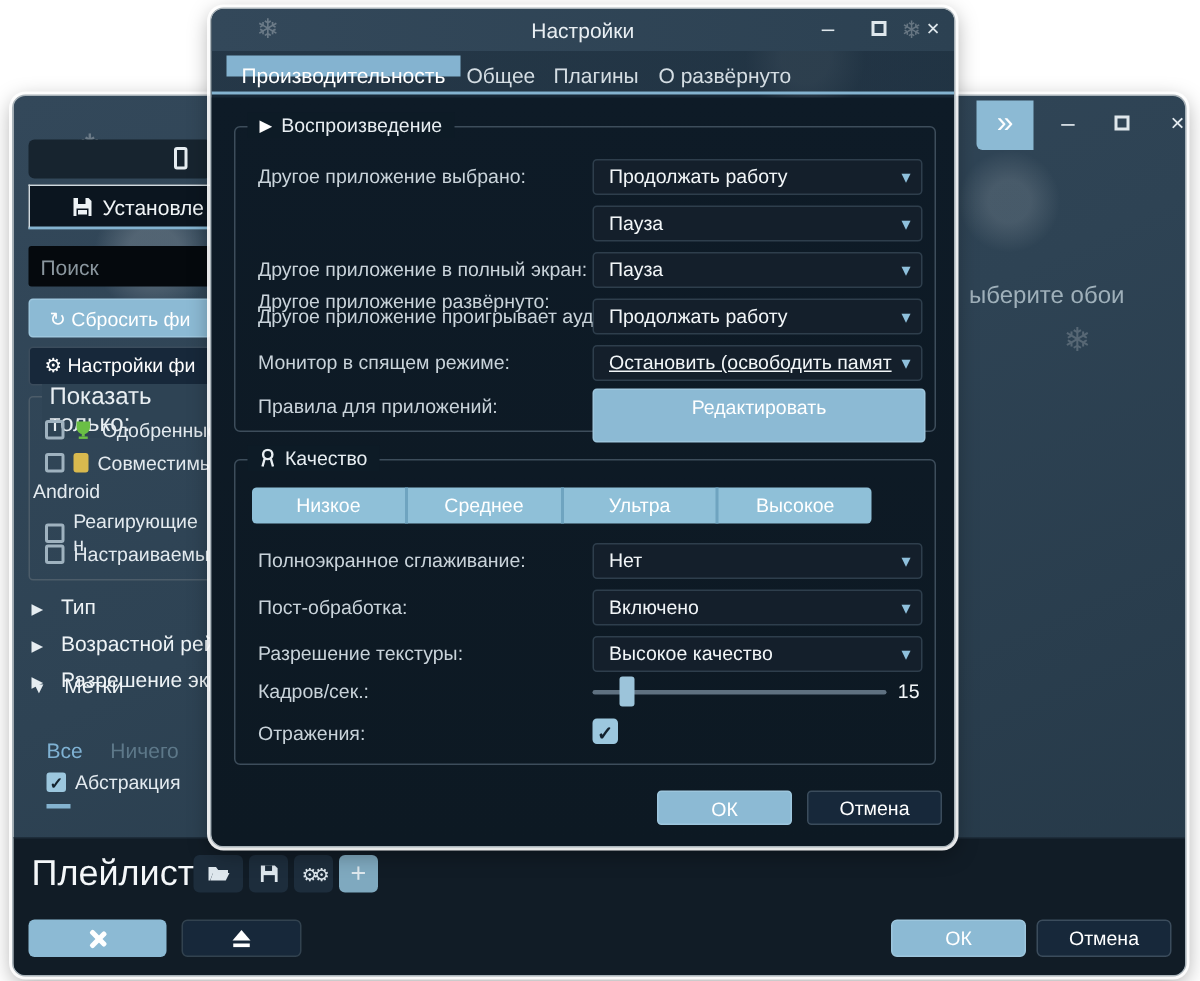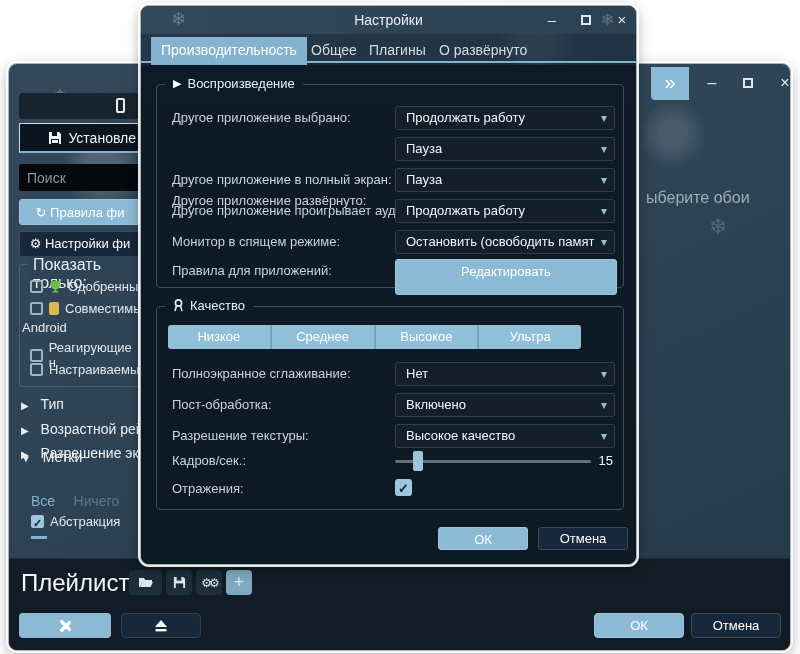--- a/index.html
+++ b/index.html
@@ -29,21 +29,21 @@
   
   .dlg-titlebar { position:absolute; left:0; top:0; width:100%; height:28px;
       background:linear-gradient(90deg,#33485a,#2c4152);padding-left:36px; }
   .dlg-title { position:absolute; left:0; right:0; top:6px; text-align:center;
       color:#e8eef2; font-size:14px; }
   .winctl { position:absolute; top:4px; width:26px; height:20px; text-align:center;
       color:#dfe7ec; font-size:15px; line-height:20px; cursor:default; }
   .ctl-box { display:inline-block; width:10px; height:10px; border:2px solid #dfe7ec; margin-top:4px; }
   .dlg-tabs { position:absolute; left:0; top:28px; width:100%; height:29px;
       background:linear-gradient(90deg,#31465788,#2a3f5088); border-bottom:2px solid #84b3d0; }
-  .tab { position:absolute; top:3px; height:28px; line-height:26px; padding:0 10px;
+  .tab { position:absolute; top:3px; height:14px; line-height:26px; padding:0 10px;
       color:#d4dde3; font-size:14px; }
   .tab.active { background:#84b3d0; color:#ffffff; }
   .dlg-body { position:absolute; left:0; top:59px; width:100%; bottom:0;
       background:linear-gradient(180deg,#0e1b27,#0d1923); }
 
   .groupbox { position:absolute; border:1px solid #3d4d5b; border-radius:4px; }
   .legend { position:absolute; top:-10px; left:8px; background:#0d1b26; padding:1px 8px;
       color:#e8eef2; font-size:13px; display:flex; align-items:center; gap:6px; }
   .legend .g-icon { color:#ffffff; font-size:11px; }
   .row-label { position:absolute; left:15px; color:#c9d3da; font-size:13px; line-height:24px; }
@@ -137,21 +137,21 @@
         <rect x="3" y="8" width="8" height="5" fill="#0b151f"></rect>
         <rect x="4" y="9" width="6" height="3" fill="#eef3f6"></rect>
       </svg>
       <span>Установле</span>
     </div>
 
     <input class="sidebar-el search-box" placeholder="Поиск" style="">
 
     <div class="sidebar-el btn btn-light reset-btn">
       <span>↻</span>
-      <span>Правила фи</span>
+      <span>Сбросить фи</span>
     </div>
 
     <div class="sidebar-el btn btn-dark fset-btn">
       <span>⚙</span>
       <span>Настройки фи</span>
     </div>
 
     <div class="sidebar-el filter-box">
       <div class="filter-title">Показать только:</div>
 
@@ -299,43 +299,43 @@
           <span class="caret">▾</span>
         </div>
 
         <div class="row-label" style="top:114px;">Другое приложение проигрывает аудио:</div>
         <div class="dropdown" style="top:114px;">
           <span>Продолжать работу</span>
           <span class="caret">▾</span>
         </div>
 
         <div class="row-label" style="top:145px;">Монитор в спящем режиме:</div>
-        <div class="dropdown" style="top:145px;">
+        <div class="dropdown" style="top:145px;text-decoration:underline;">
           <span>Остановить (освободить памят</span>
           <span class="caret">▾</span>
         </div>
 
         <div class="row-label" style="top:174px;">Правила для приложений:</div>
         <div class="btn btn-light" style="position:absolute;left:238px;top:174px;width:222px;height:36px;line-height:24px;">Редактировать</div>
       </div>
 
       <div class="groupbox" style="left:15px;top:241px;width:468px;height:204px;">
         <div class="legend">
           <svg width="11" height="13" viewBox="0 0 11 13">
             <circle cx="5.5" cy="4" r="3.1" fill="none" stroke="#e8eef2" stroke-width="1.6"></circle>
             <path d="M3.4 7 L2 12 M7.6 7 L9 12" stroke="#e8eef2" stroke-width="1.6"></path>
           </svg>
           <span>Качество</span>
         </div>
 
         <div class="preset-bar">
           <div class="preset">Низкое</div>
           <div class="preset">Среднее</div>
+          <div class="preset">Ультра</div>
           <div class="preset">Высокое</div>
-          <div class="preset">Ультра</div>
         </div>
 
         <div class="row-label" style="top:55px;">Полноэкранное сглаживание:</div>
         <div class="dropdown" style="top:55px;">
           <span>Нет</span>
           <span class="caret">▾</span>
         </div>
 
         <div class="row-label" style="top:86px;">Пост-обработка:</div>
         <div class="dropdown" style="top:86px;">

